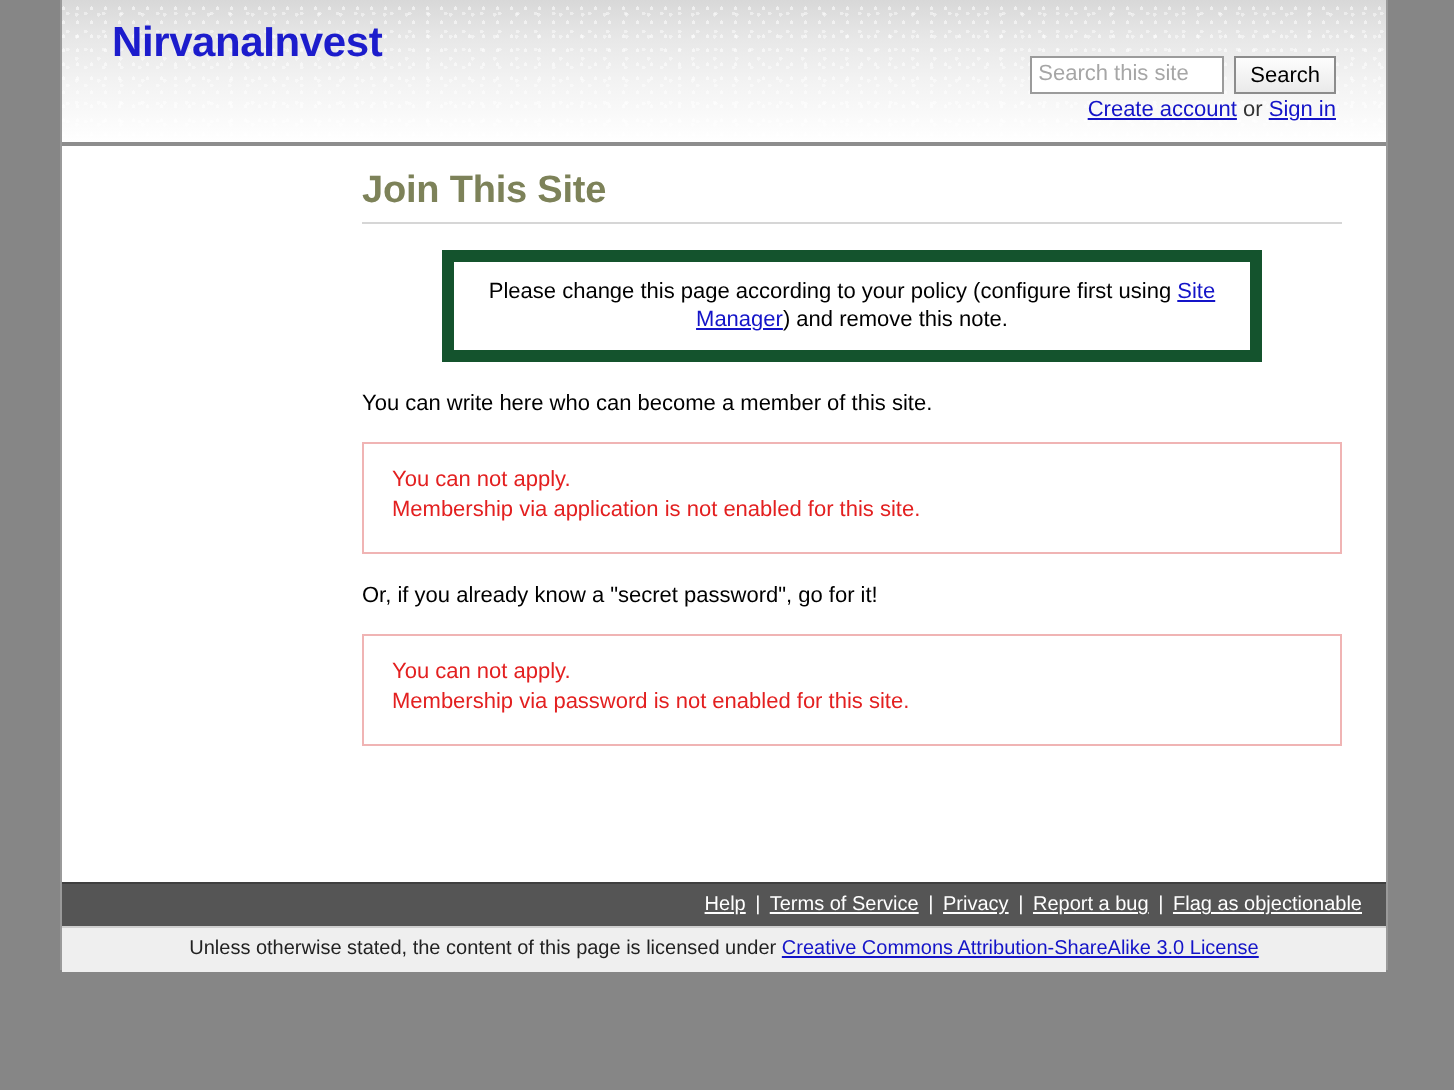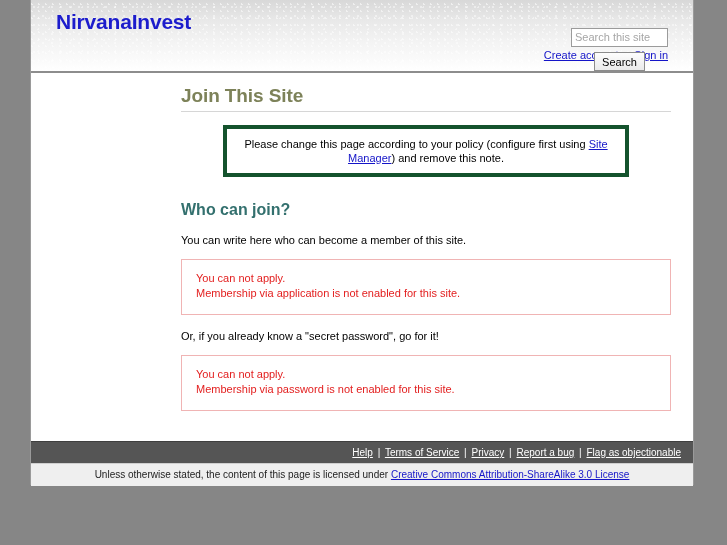--- a/index.html
+++ b/index.html
@@ -72,21 +72,20 @@
     text-decoration: underline;
   }
   #search-bar {
     position: absolute;
     right: 25px;
     top: 28px;
     z-index: 2;
     display: flex;
     align-items: center;
     gap: 5px;
-    flex-direction: column;
   }
   #search-input {
     width: 89px;
     height: 15px;
     line-height: 15px;
     font-family: "Liberation Sans", sans-serif;
     font-size: 11px;
     color: #333;
     padding: 1px 3px;
     border: 1px solid #9b9b9b;
@@ -125,21 +124,21 @@
     color: #7d8259;
     margin: 0 0 4px 0;
     padding: 0 0 4px 0;
     border-bottom: 1px solid #d6d6d6;
     letter-spacing: -0.1px;
   }
 
   .note-box {
     margin: 13px auto 0 auto;
     width: 380px;
-    border: 4px solid #14532d;
+    border: 6px solid #14532d;
     padding: 8px 9px;
     text-align: center;
     font-size: 11px;
     line-height: 14px;
     color: #000;
     background: #fff;
   }
   .note-box a {
     color: #1414c8;
     text-decoration: underline;
@@ -231,21 +230,20 @@
 
   <div id="content">
     <div id="content-inner">
 
       <h1 class="page-title">Join This Site</h1>
 
       <div class="note-box">
         <span>Please change this page according to your policy (configure first using </span><a href="#">Site Manager</a><span>) and remove this note.</span>
       </div>
 
-      <h2 class="section-title">Who can join?</h2>
       <p class="para">You can write here who can become a member of this site.</p>
 
 
       <div class="error-box">
         <span class="err-line">You can not apply.</span>
         <span class="err-line">Membership via application is not enabled for this site.</span>
       </div>
 
       <p class="para">Or, if you already know a "secret password", go for it!</p>
 

